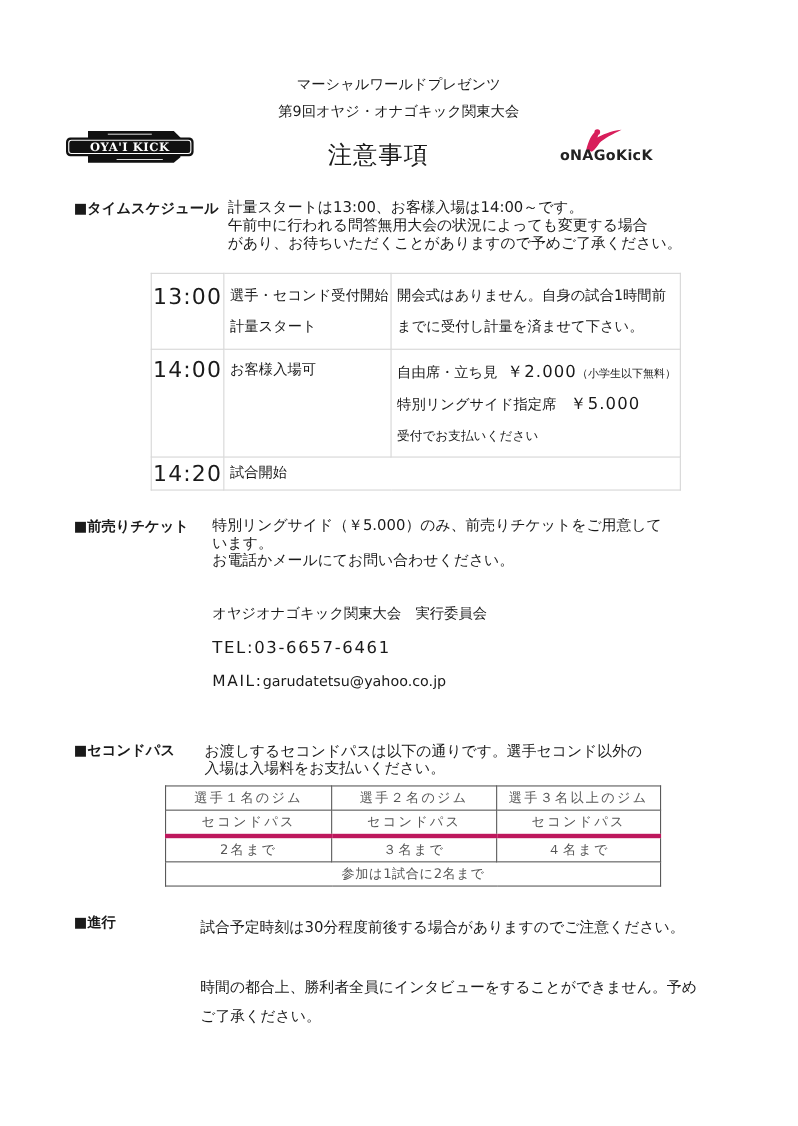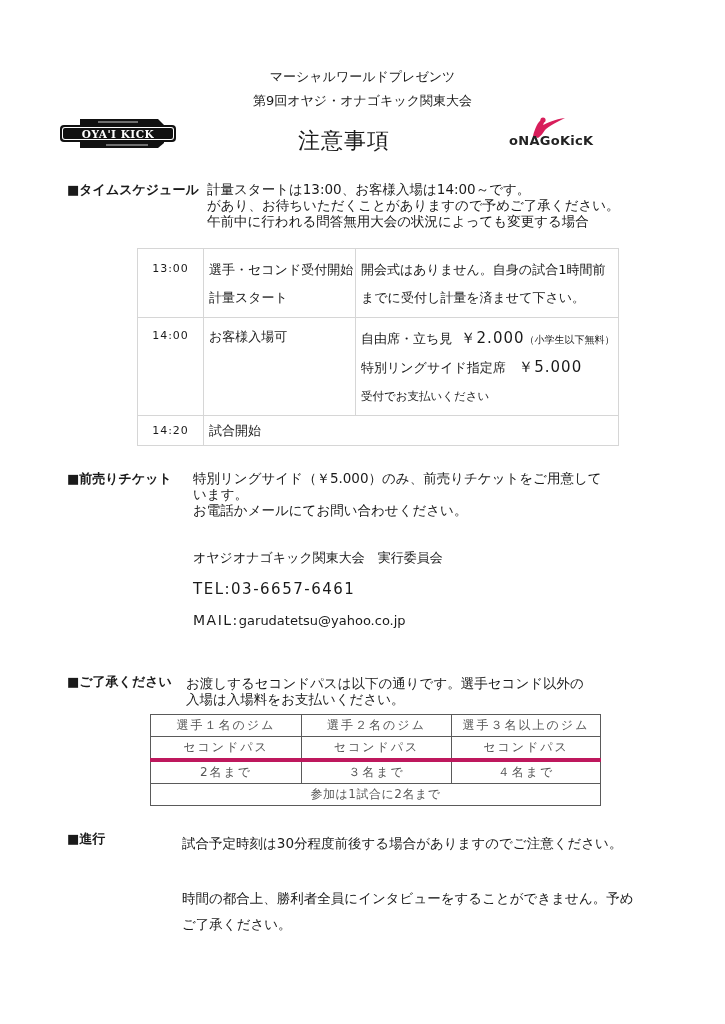--- a/index.html
+++ b/index.html
@@ -18,21 +18,21 @@
   
   .logo-oya { left: 58px; top: 117px; width: 120px; height: 32px; }
   .logo-ona { left: 505px; top: 116px; width: 112px; height: 34px; }
 
   
   table.sched {
     position: absolute; left: 137px; top: 248px; width: 482px;
     border-collapse: collapse; font-size: 13px;
   }
   table.sched td { border: 1px solid #d6d6d6; vertical-align: top; padding: 0; }
-  table.sched td.time { width: 65px; text-align: center; font-size: 11px; letter-spacing: 1px; }
+  table.sched td.time { width: 65px; text-align: center; font-size: 20px; letter-spacing: 1px; }
   table.sched td.c2 { width: 146px; padding-left: 5px; }
   table.sched td.c3 { padding-left: 5px; }
   .cell-line { height: 32px; line-height: 32px; white-space: nowrap; }
   .cell-line-sm { font-size: 10px; }
   .price { font-size: 15px; letter-spacing: 1px; }
   .r1 td { height: 68px; }
   .r2 td { height: 97px; }
   .r3 td { height: 29px; }
   .r1 td .first { margin-top: 8px; }
   .r2 td .first { margin-top: 6px; }
@@ -80,22 +80,22 @@
   <svg width="112" height="34" viewBox="0 0 112 34">
     <path d="M28 20 C30 12, 33 6, 36 4 C39 3, 40 6, 38 9 C42 7, 50 3, 60 2 C52 6, 44 10, 40 14 C38 17, 36 20, 33 22 Z" fill="#d81e5b"></path>
     <circle cx="38" cy="4" r="2.6" fill="#d81e5b"></circle>
     <text x="4" y="29" font-family="DejaVu Sans, sans-serif" font-size="13" font-weight="bold" fill="#222" letter-spacing="0.3">oNAGoKicK</text>
   </svg>
 </div>
 
 <div class="abs sec-head" style="left:67px; top:181px;">■タイムスケジュール</div>
 <div class="abs body-text" style="left:207px; top:181px; font-size:13.5px;">
   <div>計量スタートは13:00、お客様入場は14:00～です。</div>
+  <div>午前中に行われる問答無用大会の状況によっても変更する場合</div>
   <div>があり、お待ちいただくことがありますので予めご了承ください。</div>
-  <div>午前中に行われる問答無用大会の状況によっても変更する場合</div>
 </div>
 
 <table class="sched">
   <tbody>
       <tr class="r1">
     <td class="time">
           <div class="cell-line first" style="height:24px;line-height:24px;">13:00</div>
         </td>
     <td class="c2">
       <div class="cell-line first" style="height:26px;line-height:26px;">選手・セコンド受付開始</div>
@@ -140,21 +140,21 @@
   <div>います。</div>
   <div>お電話かメールにてお問い合わせください。</div>
 </div>
 
 <div class="abs contact" style="left:193px; top:549px;">オヤジオナゴキック関東大会　実行委員会</div>
 <div class="abs contact tel" style="left:193px; top:580px;">TEL:03-6657-6461</div>
 <div class="abs contact" style="left:193px; top:612px;">
   <span class="mail-label">MAIL:</span><span>garudatetsu@yahoo.co.jp</span>
 </div>
 
-<div class="abs sec-head" style="left:67px; top:673px;">■ご了承ください</div>
+<div class="abs sec-head" style="left:67px; top:673px;">■セコンドパス</div>
 <div class="abs body-text" style="left:186px; top:675px; font-size:13.5px;">
   <div>お渡しするセコンドパスは以下の通りです。選手セコンド以外の</div>
   <div>入場は入場料をお支払いください。</div>
 </div>
 
 <table class="pass">
   <tbody>
       <tr>
     <td style="width:150px;">選手１名のジム</td>
     <td style="width:149px;">選手２名のジム</td>

